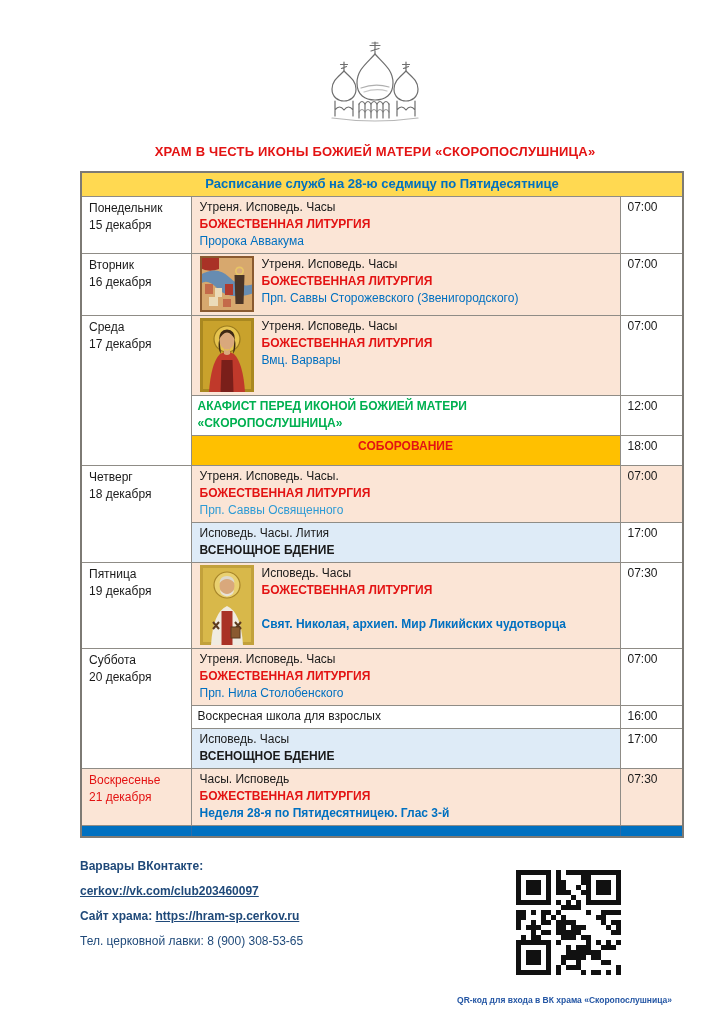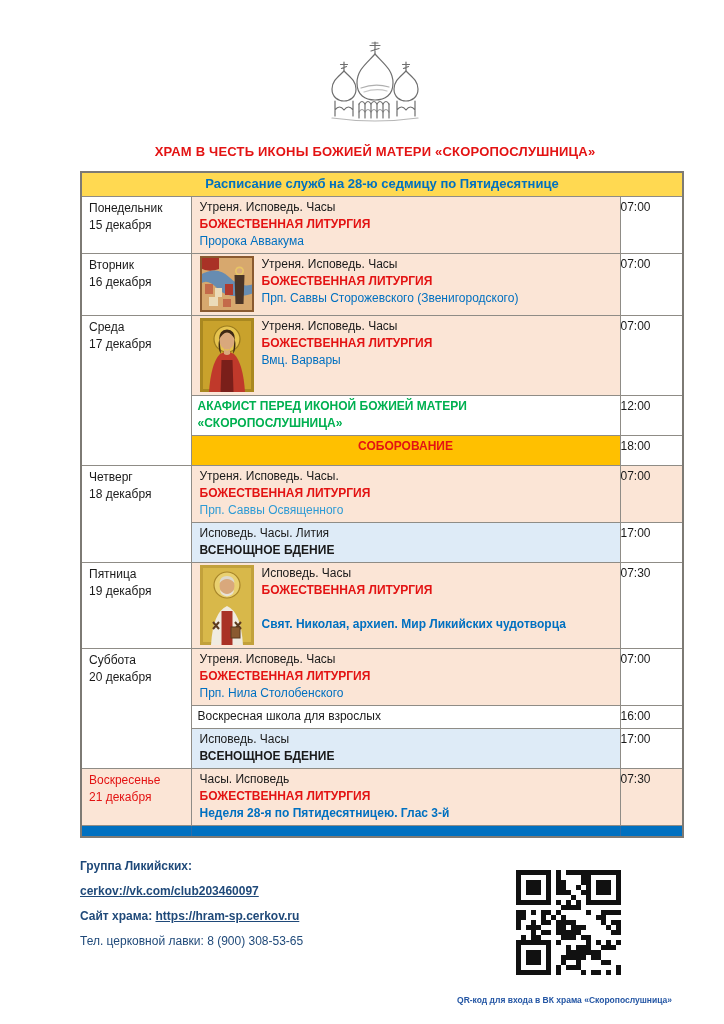--- a/index.html
+++ b/index.html
@@ -49,21 +49,21 @@
   }
   .day-cell{background:#ffffff;padding:3px 4px 3px 7px;line-height:17px;}
   .day-cell.day-red{background:var(--peach);color:var(--red);}
   .svc-cell{padding:2px 8px 3px 8px;line-height:17px;}
   td.flexhost{padding:0;}
   td.flexhost > .flexin{display:flex;gap:8px;align-items:flex-start;padding:2px 8px 3px 8px;line-height:17px;}
   .bg-peach{background:var(--peach);}
   .bg-white{background:#ffffff;padding-left:6px;}
   .bg-blue{background:var(--row_blue);}
   .bg-gold{background:var(--gold);}
-  .time-cell{padding:2px 4px 2px 0;line-height:17px;background:#ffffff;margin-left:16px;}
+  .time-cell{padding:2px 4px 2px 7px;line-height:17px;background:#ffffff;margin-left:16px;}
   .time-cell.tbg-peach{background:var(--peach);}
   .ln{min-height:17px;}
   .ln-plain{color:#1a1a1a;}
   .ln-liturgy{color:var(--red);font-weight:bold;}
   .ln-saint{color:var(--blue);}
   .ln-saint-bold{color:var(--blue);font-weight:bold;}
   .ln-saint-light{color:var(--blue_light);}
   .ln-bold{color:#1a1a1a;font-weight:bold;}
   .ln-green-bold{color:var(--green);font-weight:bold;}
   .ln-spacer{height:17px;}
@@ -322,21 +322,21 @@
         <tr class="bar-row">
           <td></td>
           <td></td>
           <td></td>
         </tr>
       </tbody>
   </table>
 
   <div class="footer">
     <div class="contacts">
-      <p class="navy-bold">Группа Ликийских:</p>
+      <p class="navy-bold">Варвары ВКонтакте:</p>
       <p><a href="#">cerkov://vk.com/club203460097</a></p>
       <p><span class="navy-bold">Сайт храма:</span>
          <a href="#">https://hram-sp.cerkov.ru</a></p>
       <p class="navy">Тел. церковной лавки: 8 (900) 308-53-65</p>
     </div>
     <div class="qr-block">
       <div class="qr-code" id="qr-code"><svg width="125" height="125" viewBox="0 0 125 125">
             <rect width="125" height="125" fill="#ffffff"></rect>
             <g fill="#111111">
               <rect x="10" y="10" width="5" height="5"></rect>

